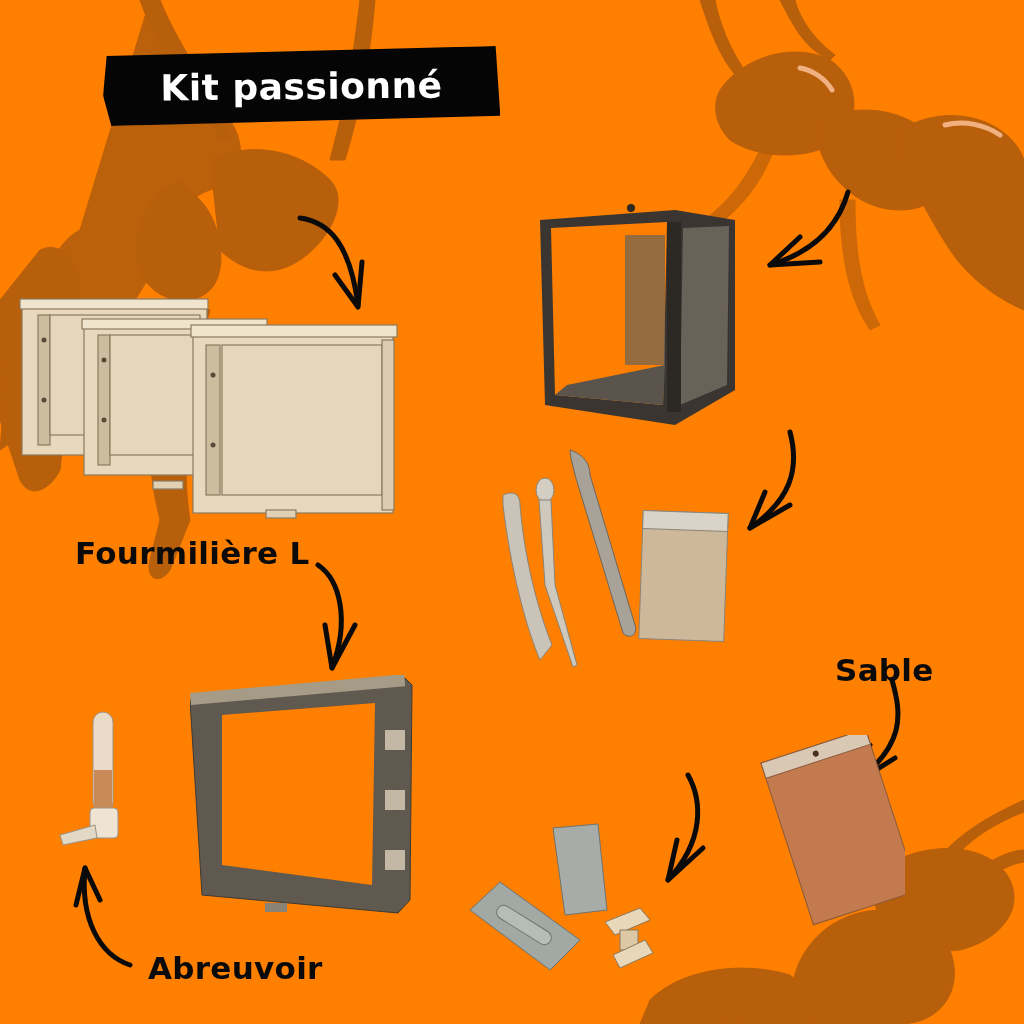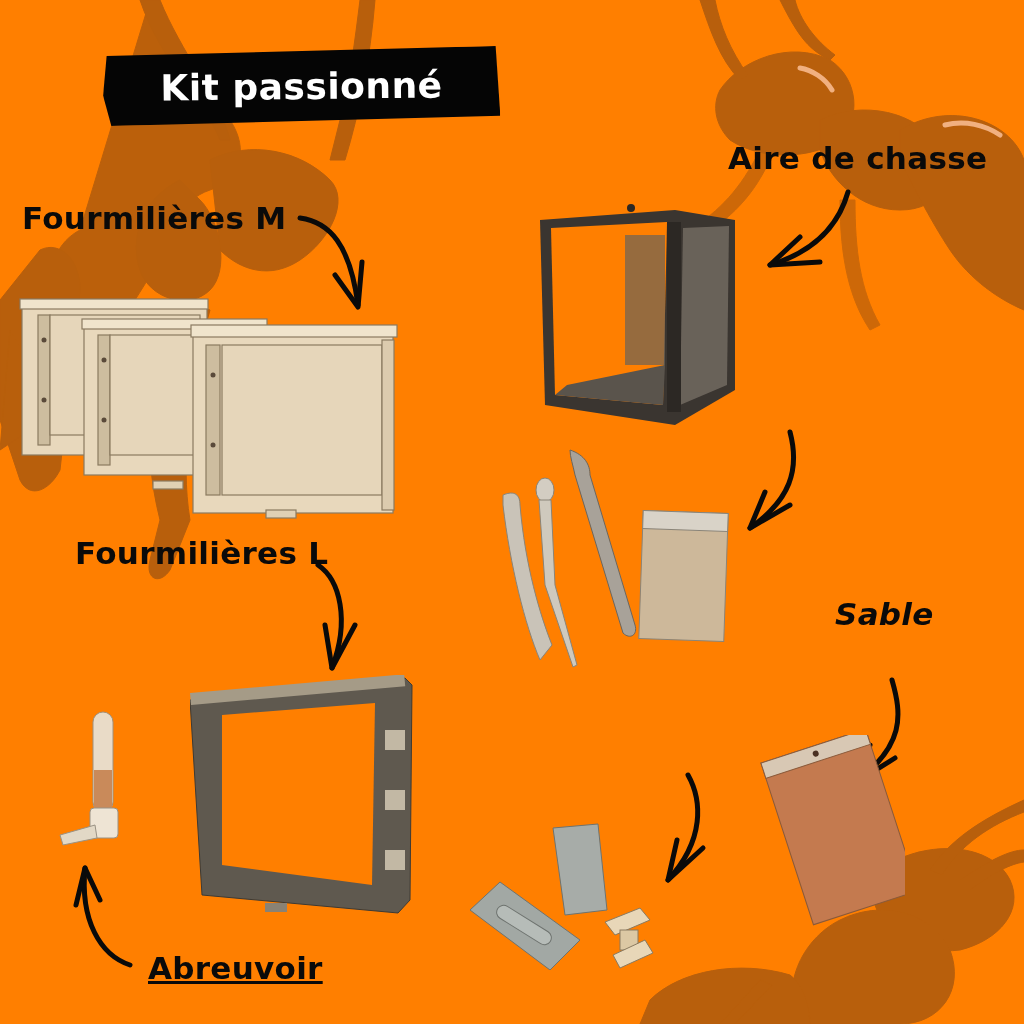--- a/index.html
+++ b/index.html
@@ -46,25 +46,23 @@
     </g>
 
     <path d="M800 68 C812 70 825 78 832 90" stroke="#F1B080" stroke-width="5" fill="none" stroke-linecap="round"></path>
     <path d="M945 125 C965 120 985 125 1000 135" stroke="#F1B080" stroke-width="5" fill="none" stroke-linecap="round"></path>
   </svg>
 
   <div class="title-tape">
     <span class="title-text">Kit passionné</span>
   </div>
 
-  <div class="label" style="left:22px; top:200px;">Fourmilières M</div>
-  <div class="label" style="left:728px; top:140px;">Aire de chasse</div>
-  <div class="label" style="left:75px; top:535px;">Fourmilières L</div>
-  <div class="label" style="left:835px; top:596px;font-style:italic;">Sable</div>
-  <div class="label" style="left:148px; top:950px;text-decoration:underline;">Abreuvoir</div>
+  <div class="label" style="left:75px; top:535px;">Fourmilière L</div>
+  <div class="label" style="left:835px; top:652px;">Sable</div>
+  <div class="label" style="left:148px; top:950px;">Abreuvoir</div>
 
   <svg class="arrow" style="left:0;top:0" width="1024" height="1024">
     <g fill="none" stroke="#0a0a0a" stroke-width="5" stroke-linecap="round" stroke-linejoin="round">
 
       <g>
         <path d="M300 218 C330 222 350 245 358 305"></path>
         <path d="M335 275 L358 307 L362 262"></path>
       </g>
 
       <g>

